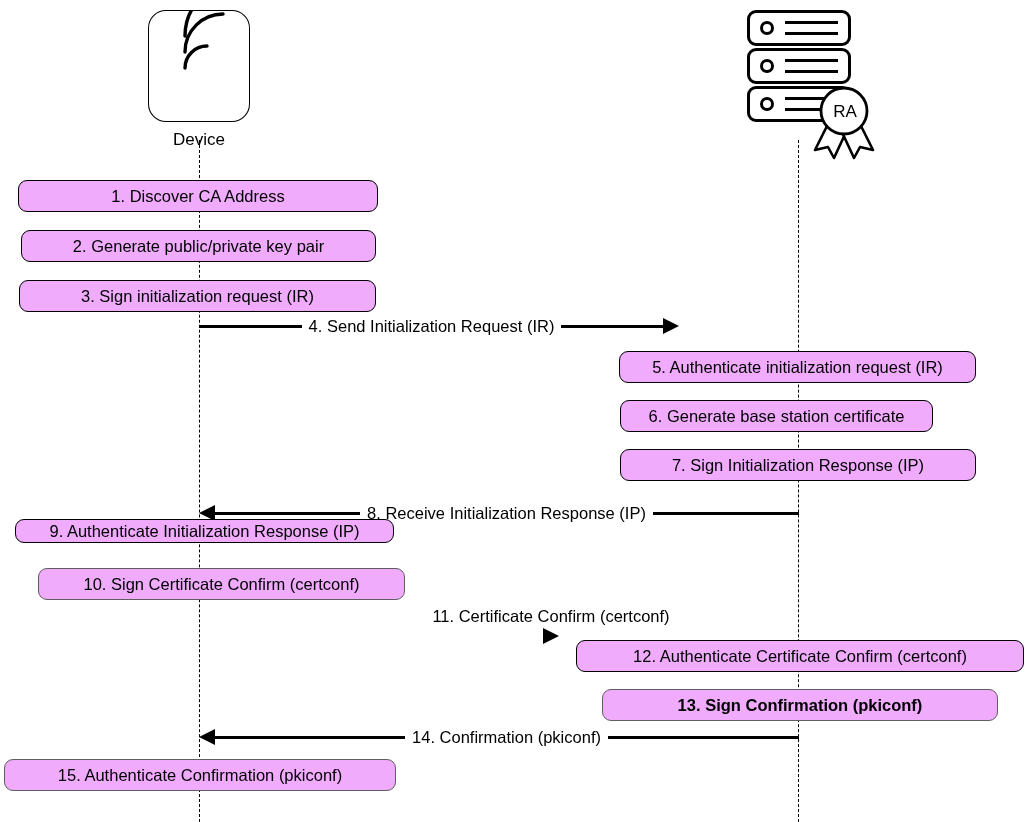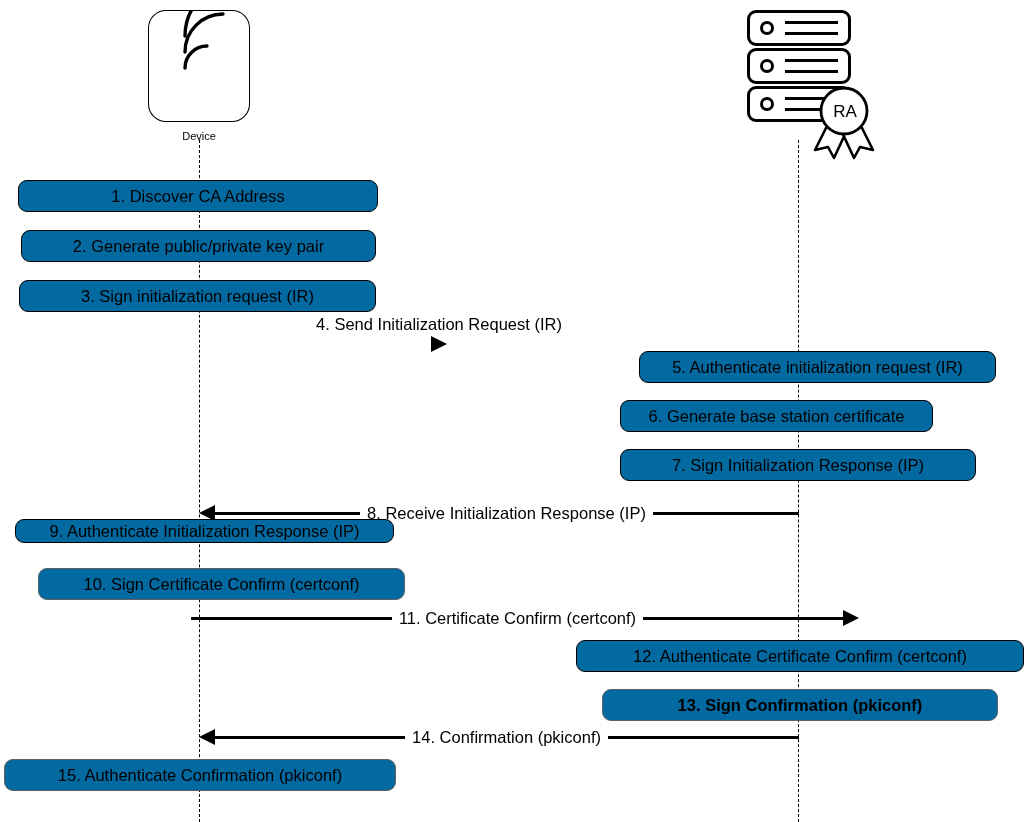--- a/index.html
+++ b/index.html
@@ -25,29 +25,29 @@
     border-left: 1.6px dashed #000;
     top: 0;
   }
   
   .actor {
     position: absolute;
   }
   .actor-label {
     position: absolute;
     text-align: center;
-    font-size: 11px;
+    font-size: 17px;
     color: #000;
     white-space: nowrap;
   }
   
   .box {
     position: absolute;
     box-sizing: border-box;
-    background: #0369a1;
+    background: #f0abfc;
     border: 1.7px solid #000;
     border-radius: 9px;
     display: flex;
     align-items: center;
     justify-content: center;
     font-size: 16.5px;
     line-height: 1;
     color: #000;
     white-space: nowrap;
     z-index: 5;
@@ -185,28 +185,28 @@
   </div>
 
   <div class="box" style="left:21px; top:230px; width:355px; height:32px;">
     <span>2. Generate public/private key pair</span>
   </div>
 
   <div class="box" style="left:19px; top:280px; width:357px; height:32px;">
     <span>3. Sign initialization request (IR)</span>
   </div>
 
-  <div class="msg" style="left:199px; top:313px; width:480px;flex-direction:column;">
+  <div class="msg" style="left:199px; top:313px; width:480px;">
     <div class="seg"></div>
     <div class="msg-label">4. Send Initialization Request (IR)</div>
     <div class="seg"></div>
     <div class="arrowhead right"></div>
   </div>
 
-  <div class="box" style="left:639px; top:351px; width:357px; height:32px;">
+  <div class="box" style="left:619px; top:351px; width:357px; height:32px;">
     <span>5. Authenticate initialization request (IR)</span>
   </div>
 
   <div class="box" style="left:620px; top:400px; width:313px; height:32px;">
     <span>6. Generate base station certificate</span>
   </div>
 
   <div class="box" style="left:620px; top:449px; width:356px; height:32px;">
     <span>7. Sign Initialization Response (IP)</span>
   </div>
@@ -219,21 +219,21 @@
   </div>
 
   <div class="box" style="left:15px; top:519px; width:379px; height:24px;">
     <span>9. Authenticate Initialization Response (IP)</span>
   </div>
 
   <div class="box gray" style="left:14px; top:568px; width:367px; height:32px;margin-left:24px;">
     <span>10. Sign Certificate Confirm (certconf)</span>
   </div>
 
-  <div class="msg" style="left:191px; top:605px; width:668px;">
+  <div class="msg" style="left:217px; top:605px; width:668px;flex-direction:column;">
     <div class="seg"></div>
     <div class="msg-label">11. Certificate Confirm (certconf)</div>
     <div class="seg"></div>
     <div class="arrowhead right"></div>
   </div>
 
   <div class="box" style="left:576px; top:640px; width:448px; height:32px;">
     <span>12. Authenticate Certificate Confirm (certconf)</span>
   </div>
 

